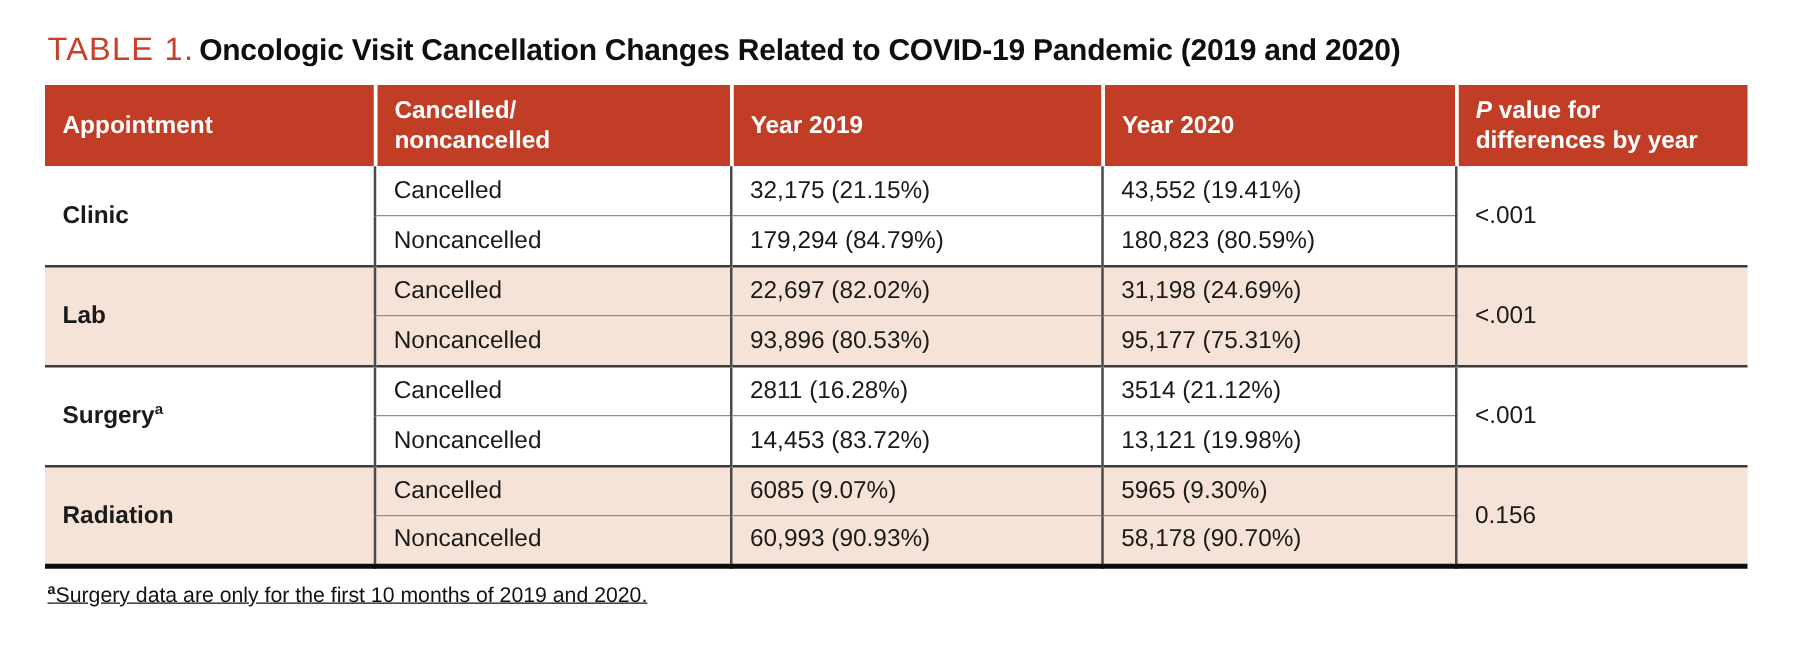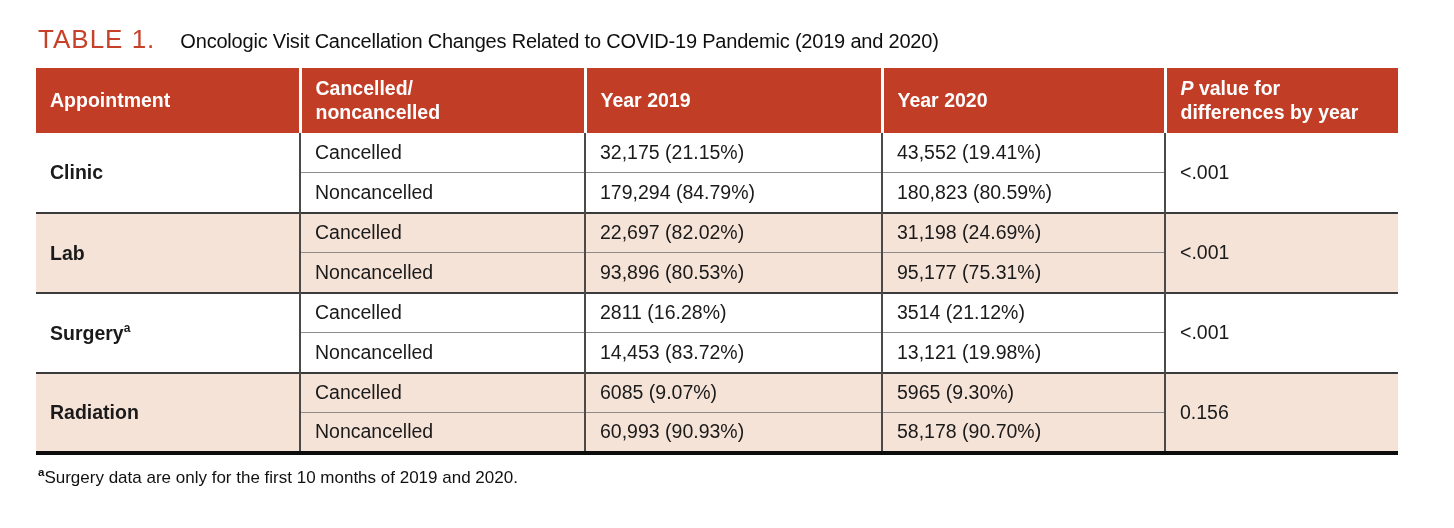--- a/index.html
+++ b/index.html
@@ -8,24 +8,24 @@
     width: 1454px; height: 528px; overflow: hidden;
     font-family: "Liberation Sans", sans-serif;
     color: #1a1a1a;
   }
   .page { padding: 24px 36px 0 36px; width: 1454px; }
 
   
   .title-row { white-space: nowrap; margin-bottom: 13px; padding-left: 2px; }
   .title-label {
     color: #c6402a; font-size: 26px; font-weight: 400;
-    letter-spacing: 1px; margin-right: 25px;
+    letter-spacing: 1px; margin-right: 4px;
   }
   .title-text {
-    color: #0f0f0f; font-size: 20px; font-weight: 400; letter-spacing: -0.2px; margin-top: 19px;
+    color: #0f0f0f; font-size: 24px; font-weight: 700; letter-spacing: -0.2px; margin-top: 19px;
   }
 
   
   table.data-table {
     width: 1362px; border-collapse: collapse; table-layout: fixed;
     border-bottom: 4px solid #0d0d0d;
   }
   col.c-appt  { width: 264px; }
   col.c-state { width: 285px; }
   col.c-2019  { width: 297px; }
@@ -56,21 +56,21 @@
   }
   
   tr.row-first td { border-top: 2px solid #3b3b3b; }
   tbody tr:first-child td { border-top: none; }
   
   tr.row-second td { border-top: 1px solid #8c8c8c; }
 
   sup.appt-sup { font-size: 12px; font-weight: 700; }
 
   
-  .footnote { margin-top: 11px; font-size: 17px; color: #111; padding-left: 2px; }
+  .footnote { margin-top: 11px; font-size: 17px; color: #111; padding-left: 2px; text-decoration: underline; }
   .footnote sup { font-size: 11.5px; font-weight: 700; }
 </style>
 </head>
 <body>
 
 <div class="page">
 
   <div class="title-row">
     <span class="title-label">TABLE 1.</span><span class="title-text">Oncologic Visit Cancellation Changes Related to COVID-19 Pandemic (2019 and 2020)</span>
   </div>

